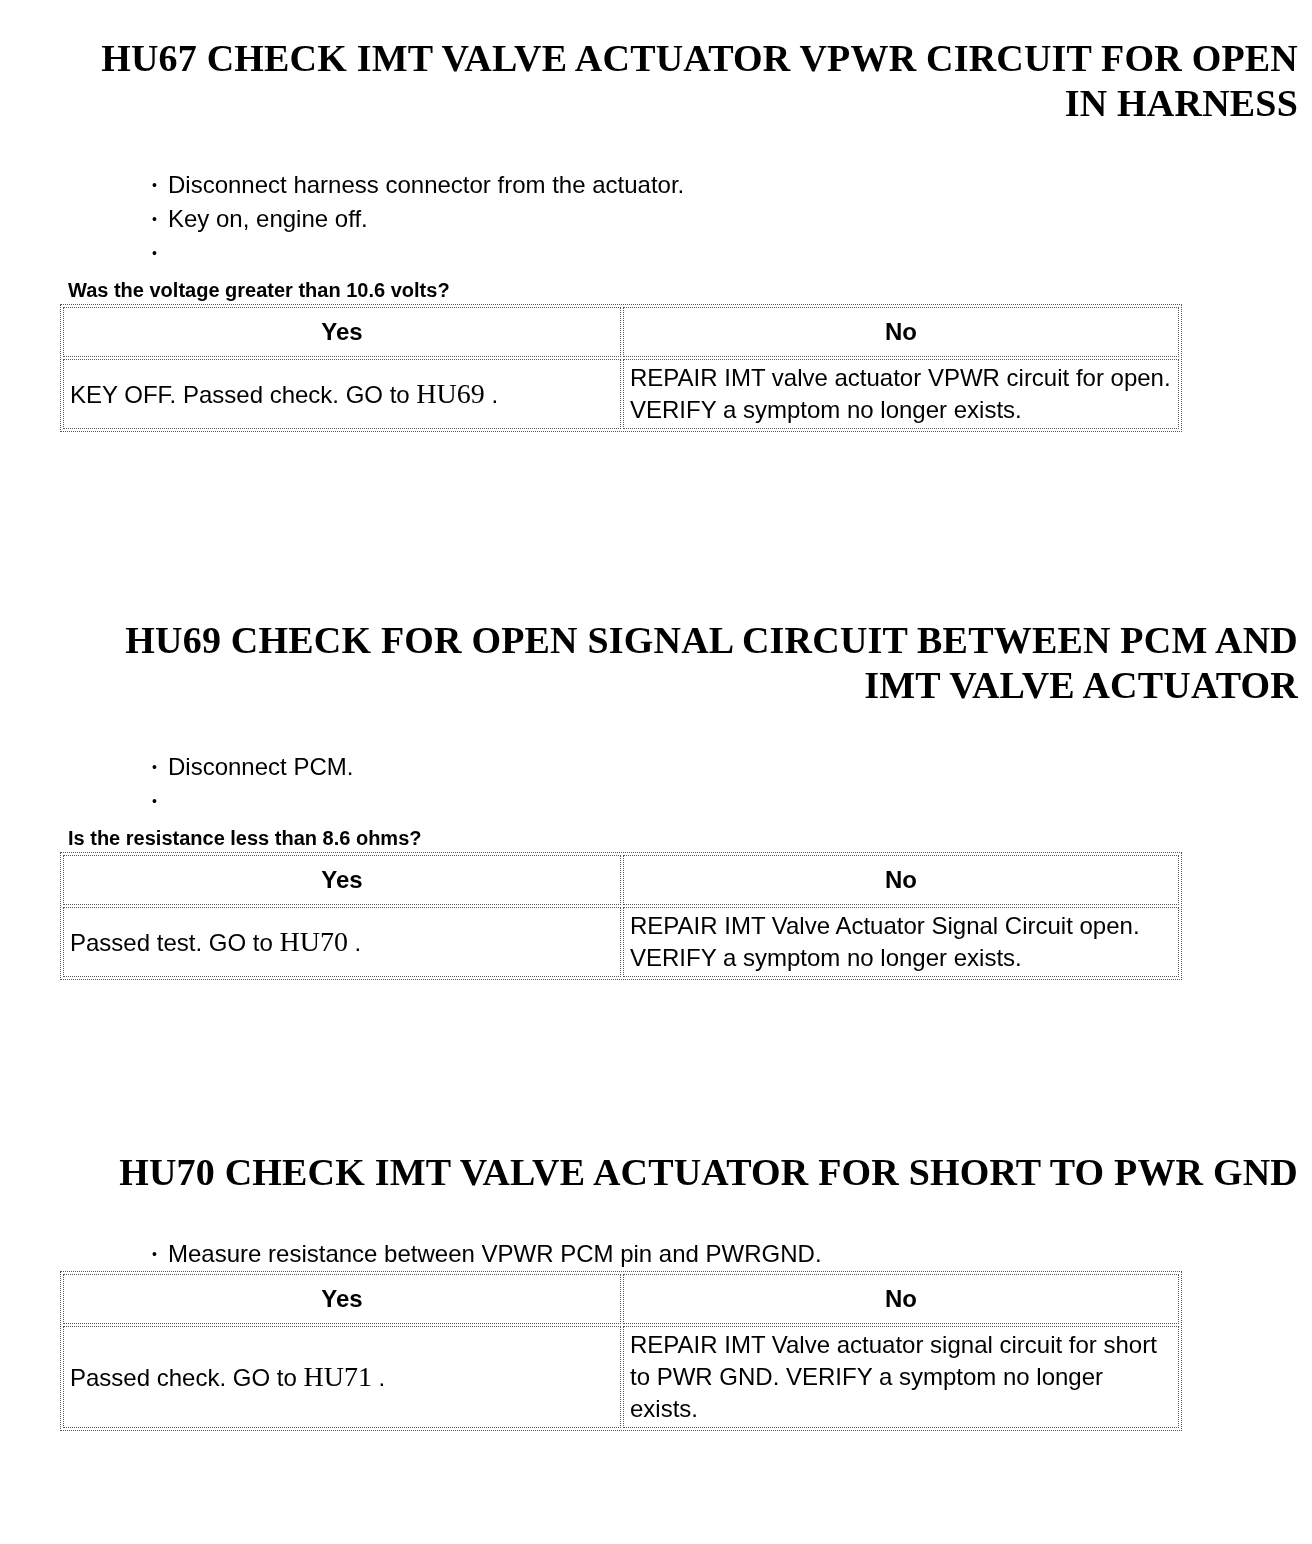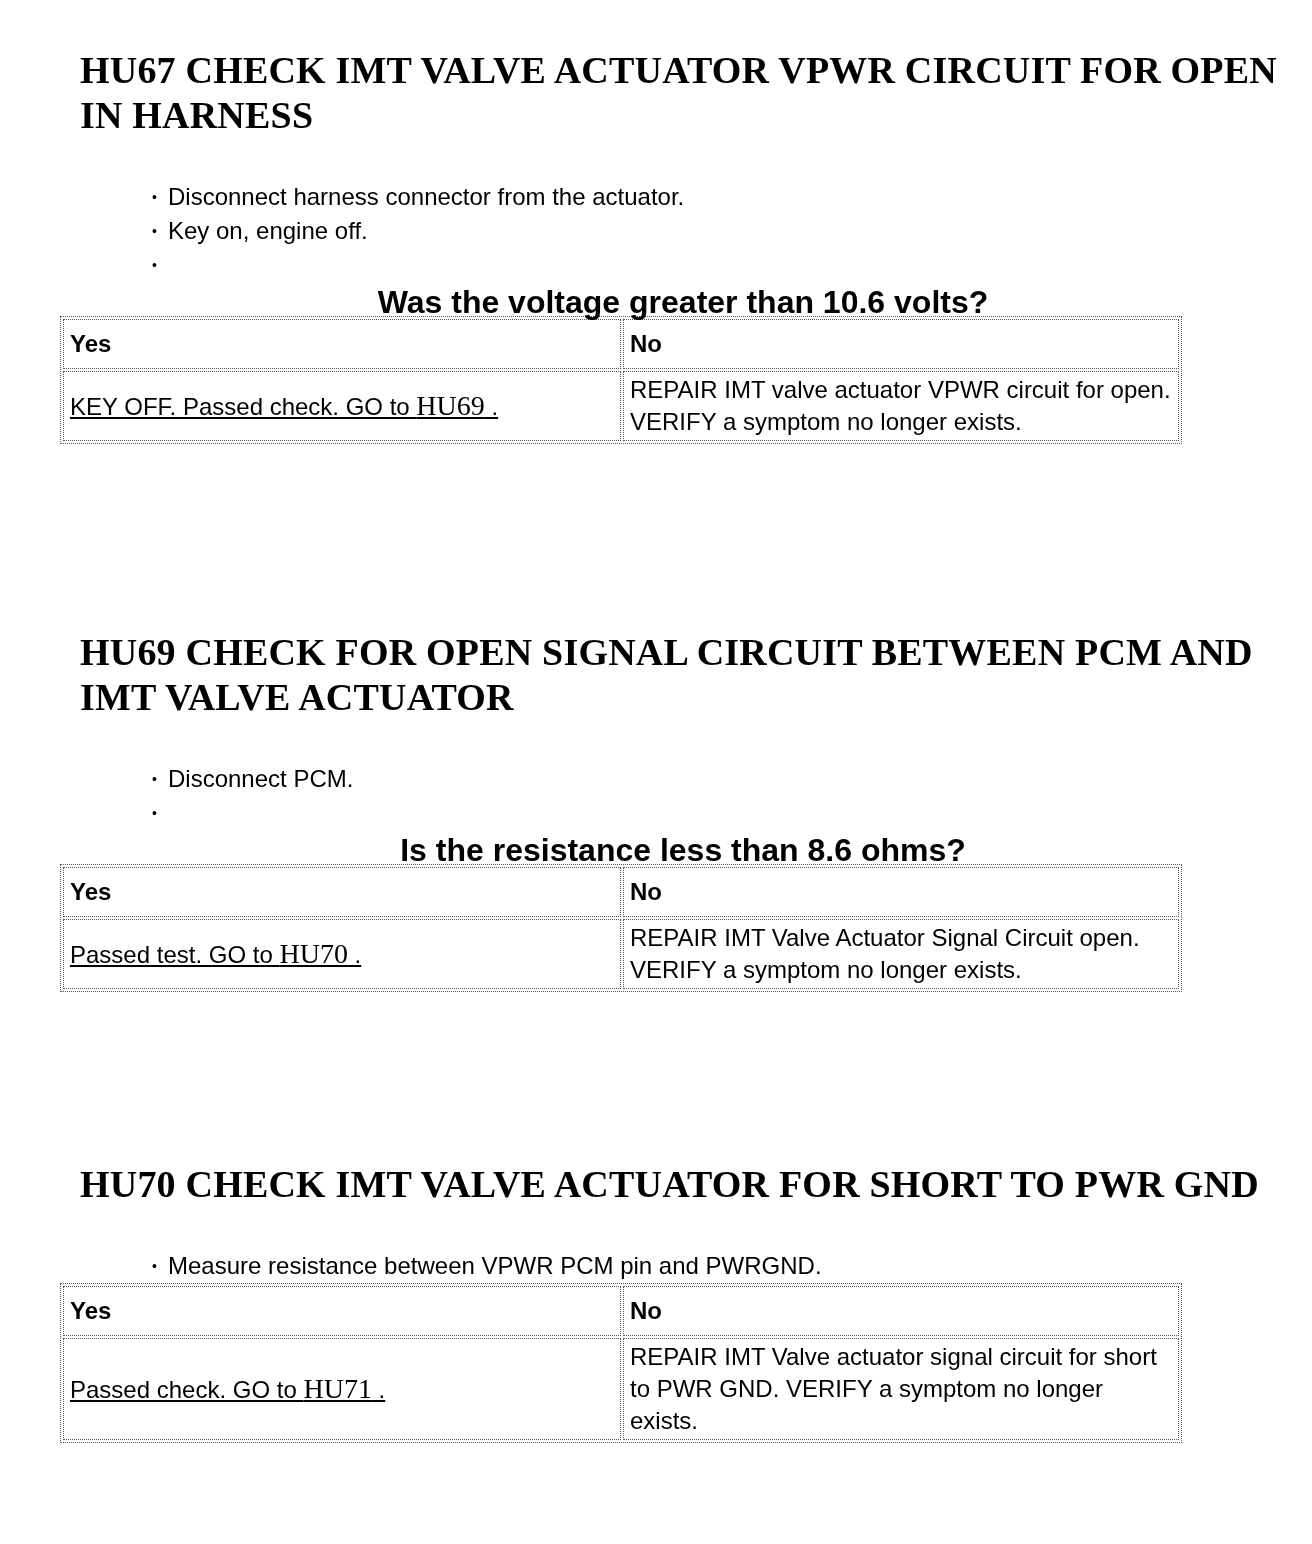--- a/index.html
+++ b/index.html
@@ -1,26 +1,26 @@
 <!DOCTYPE html>
 <html><head>
 <meta charset="utf-8">
 <style>
   html, body { margin: 0; padding: 0; background: #ffffff; }
   body { width: 1312px; height: 1544px; position: relative; color: #000; font-family: "Liberation Sans", sans-serif; }
   .section { position: absolute; left: 68px; width: 1230px; }
-  .heading { font-family: "Liberation Serif", serif; font-weight: bold; font-size: 38px; line-height: 45px; margin: 12px; letter-spacing: 0.2px; }
+  .heading { font-family: "Liberation Serif", serif; font-weight: bold; font-size: 38px; line-height: 45px; margin: 0; letter-spacing: 0.2px; text-align: right; }
   ul.steps { list-style: none; margin: 0; padding: 0 0 0 84px; }
   ul.steps li { font-size: 24px; line-height: 34px; position: relative; padding-left: 16px; }
   ul.steps li .bullet { position: absolute; left: 0; top: 0; font-size: 14px; }
-  .question { font-weight: bold; font-size: 32px; line-height: 28px; margin: 0; text-align: center; }
+  .question { font-weight: bold; font-size: 20px; line-height: 28px; margin: 0; }
   table.qa { border-collapse: separate; border-spacing: 2px; border: 1px dotted #555; width: 1122px; margin-left: -8px; }
   table.qa td, table.qa th { border: 1px dotted #555; font-size: 24px; line-height: 32px; padding: 2px 6px; }
-  table.qa th { font-weight: bold; text-align: left; height: 44px; }
-  table.qa td.yes { width: 544px; vertical-align: middle; text-decoration: underline; }
+  table.qa th { font-weight: bold; text-align: center; height: 44px; }
+  table.qa td.yes { width: 544px; vertical-align: middle; }
   table.qa td.no { vertical-align: middle; margin-left: 44px; }
   .ref { font-family: "Liberation Serif", serif; font-size: 28px; }
 </style>
 </head>
 <body>
 
 <div class="section" style="top:36px;">
   <h2 class="heading">HU67 CHECK IMT VALVE ACTUATOR VPWR CIRCUIT FOR OPEN IN HARNESS</h2>
   <ul class="steps" style="margin-top:42px;">
     <li><span class="bullet">•</span><span>Disconnect harness connector from the actuator.</span></li>

